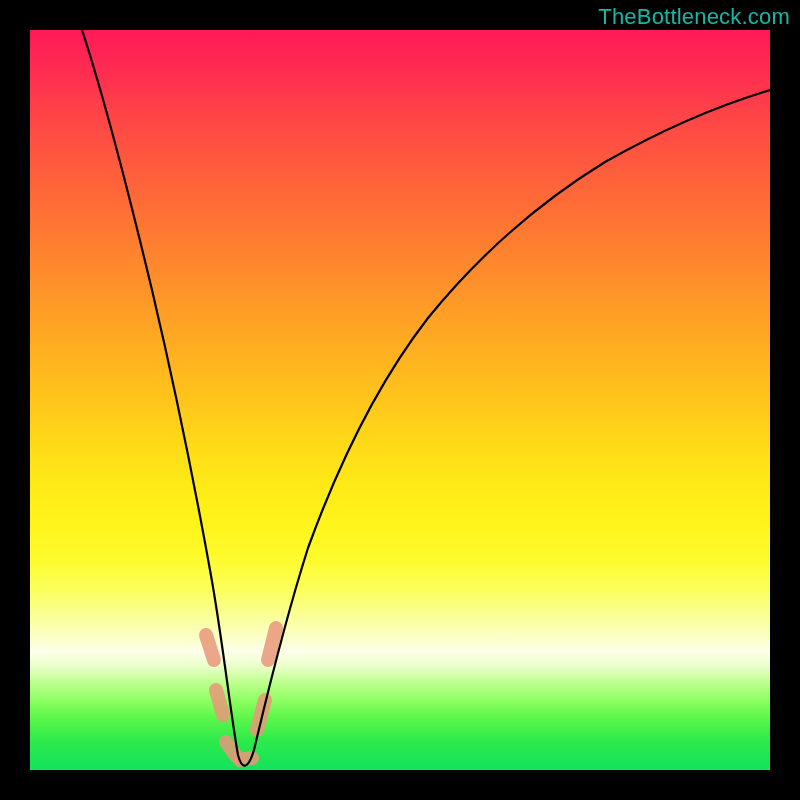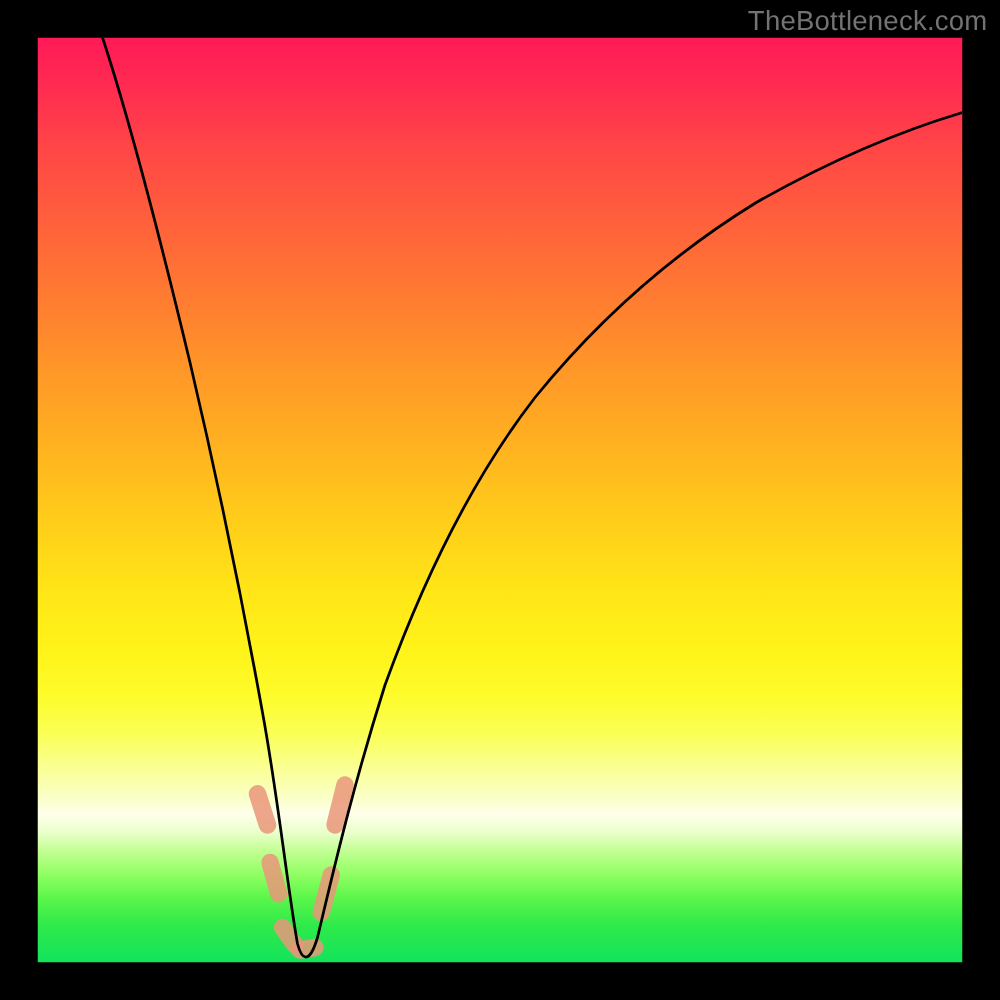--- a/index.html
+++ b/index.html
@@ -74,21 +74,21 @@
     fill: none;
     stroke: #e9967a; 
     stroke-width: 14;
     stroke-linecap: round;
     opacity: 0.85;
   }
   .watermark {
     position: absolute;
     top: 4px;
     right: 10px;
-    color: #737373;
+    color: #14b8a6;
     font-size: 22px;
     letter-spacing: 0.2px;
     user-select: none;
   }
 </style>
 </head>
 <body>
 
 <div class="frame">
   <div class="plot-area">

